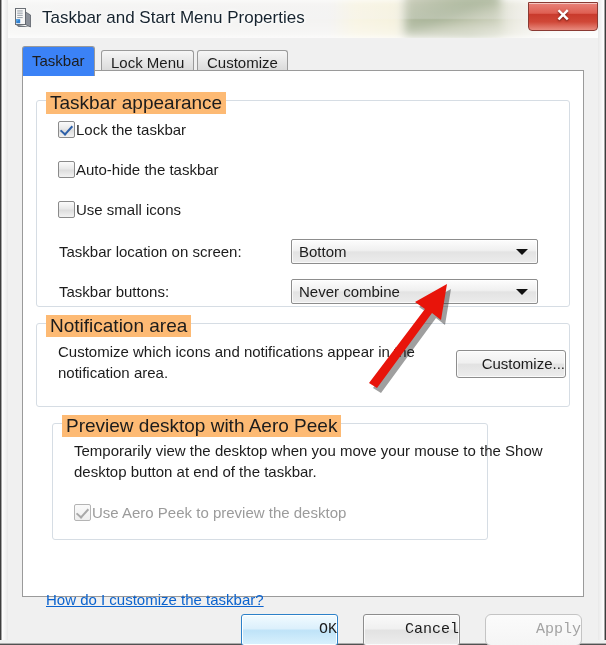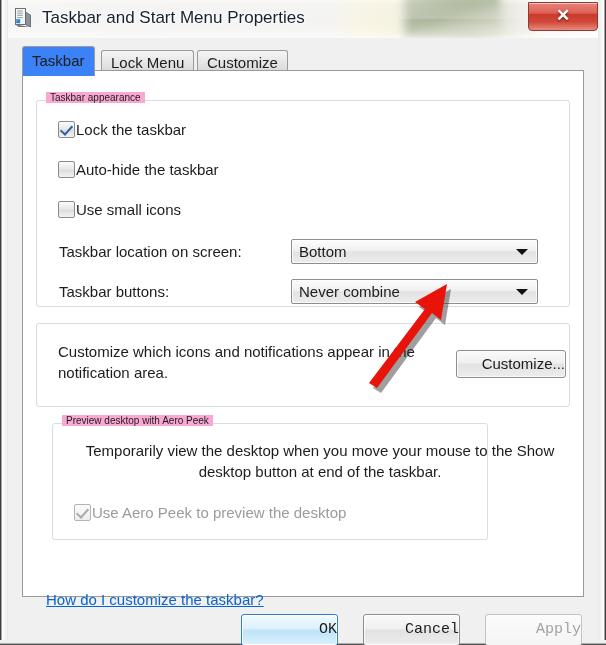--- a/index.html
+++ b/index.html
@@ -164,22 +164,22 @@
   .groupbox {
     position: absolute;
     border: 1px solid #d6dde4;
     border-radius: 3px;
     box-sizing: border-box;
   }
   .group-title {
     position: absolute;
     top: -9px; left: 9px;
     padding: 0 4px;
-    background: #f9a8d4;
-    font-size: 10px;
+    background: #fdba74;
+    font-size: 19px;
     color: #1c1c1c;
     white-space: nowrap;
   }
 
   #group-appearance { left: 28px; top: 62px; width: 534px; height: 207px; }
   #group-notification { left: 28px; top: 285px; width: 534px; height: 84px; }
   #group-aeropeek { left: 44px; top: 385px; width: 436px; height: 117px; }
 
   
   .cbrow {
@@ -290,21 +290,20 @@
   }
 
   
   #aero-text {
     position: absolute;
     left: 21px; top: 16px;
     width: 492px;
     font-size: 15px;
     color: #1c1c1c;
     line-height: 21px;
-    text-align: center;
   }
 
   
   #help-link {
     position: absolute;
     left: 38px; top: 553px;
     font-size: 15px;
     color: #0b63ce;
     text-decoration: underline;
     cursor: pointer;
@@ -327,20 +326,21 @@
     background: linear-gradient(180deg, #f2fbff 0%, #dcf0fc 45%, #bfe3f8 52%, #d9f1fd 100%);
     box-shadow: inset 0 0 0 1px #ffffff;
   }
   #cancel-button { left: 355px; }
   #apply-button {
     left: 477px;
     color: #a3a3a3;
     border-color: #c4c4c4;
     background: linear-gradient(180deg, #fbfbfb 0%, #f5f5f5 100%);
     box-shadow: none;
+    border-radius: 6px;
   }
 
   
   #annotation-arrow {
     position: absolute;
     left: 355px; top: 270px;
     width: 110px; height: 135px;
     pointer-events: none;
   }
 </style>
@@ -420,20 +420,21 @@
       <div class="droprow" style="left:22px; top:178px;">
         <span class="droplabel">Taskbar buttons:</span>
         <span class="combo">
           <span class="value">Never combine</span>
           <span class="arrow"></span>
         </span>
       </div>
     </div>
 
     <div class="groupbox" id="group-notification">
+      <div class="group-title">Notification area</div>
       <div id="notif-text">Customize which icons and notifications appear in the notification area.</div>
       <div class="pushbutton" id="customize-button">Customize...</div>
     </div>
 
     <div class="groupbox" id="group-aeropeek">
       <div class="group-title">Preview desktop with Aero Peek</div>
       <div id="aero-text">Temporarily view the desktop when you move your mouse to the Show desktop button at end of the taskbar.</div>
       <div class="cbrow" style="left:21px; top:80px;">
         <span class="checkbox checked disabled"></span>
         <span class="cblabel disabled">Use Aero Peek to preview the desktop</span>

